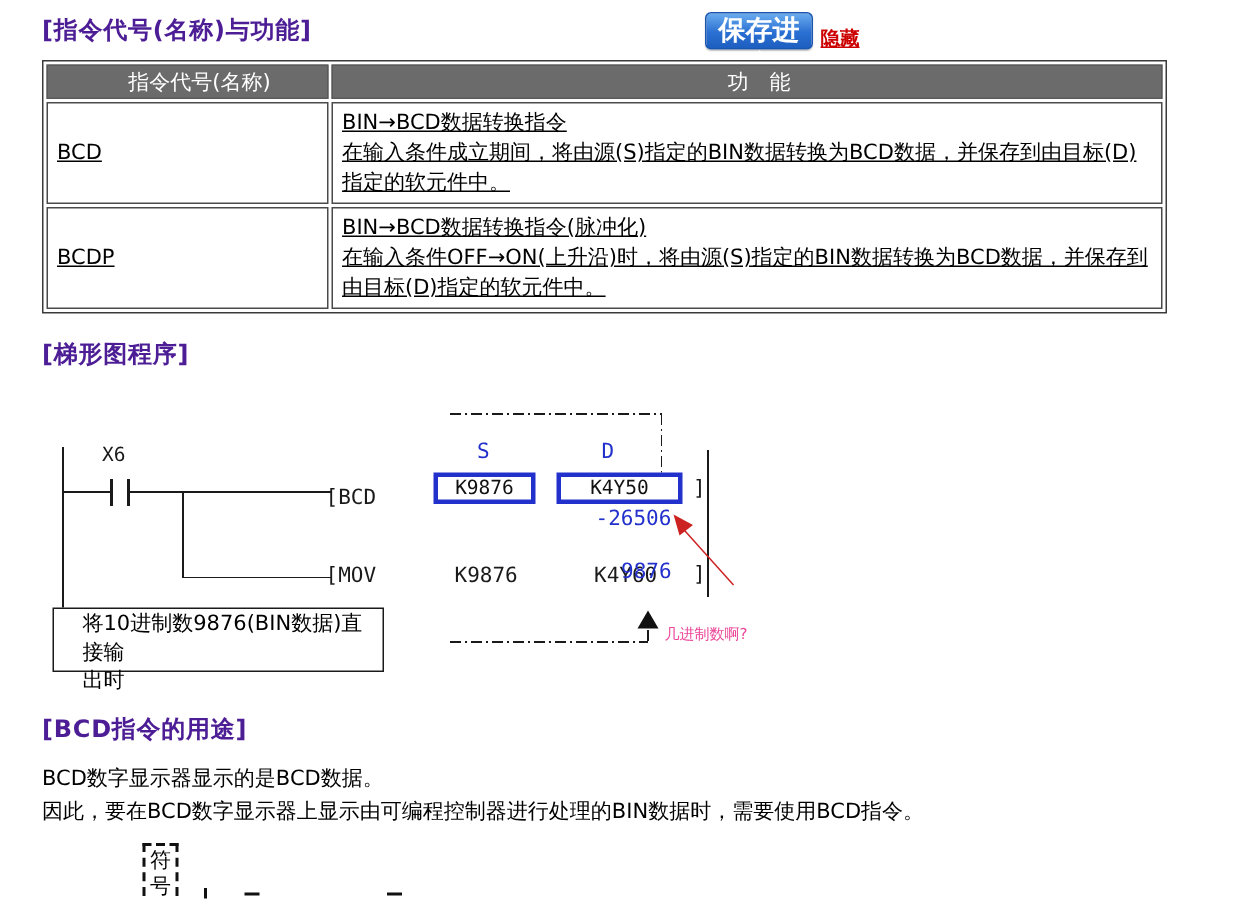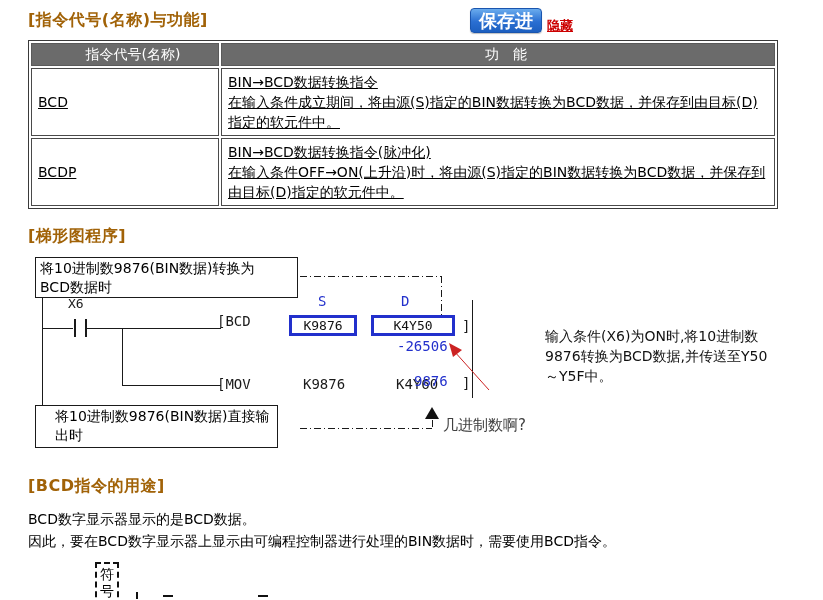--- a/index.html
+++ b/index.html
@@ -8,21 +8,21 @@
     position: relative;
     overflow: hidden;
     background: #ffffff;
     font-family: "DejaVu Sans", sans-serif;
     color: #000;
   }
   .abs { position: absolute; }
   .ml { white-space: pre-line; }
 
   
-  .sec-title { font-size: 16px; font-weight: bold; color: #a16207; letter-spacing: 0.5px; }
+  .sec-title { font-size: 16px; font-weight: bold; color: #4c1d95; letter-spacing: 0.5px; }
 
   
   .save-btn {
     left: 470px; top: 8px; width: 72px; height: 25px;
     background: linear-gradient(#6aacee, #2a6fd2 55%, #1d5fc0);
     border: 1px solid #1a55ae; border-radius: 4px;
     color: #fff; font-size: 18px; font-weight: bold;
     text-align: center; line-height: 23px; cursor: pointer;
     box-shadow: 0 1px 1px rgba(0,0,0,.25);
   }
@@ -62,21 +62,21 @@
     font-size: 14px; line-height: 19px; padding: 1px 4px; white-space: pre-line;
   }
   .mono { font-family: "DejaVu Sans Mono", "Liberation Mono", monospace; }
   .lad-txt { position: absolute; font-size: 14px; color: #1a1a1a; }
   .blue { color: #2230cc; }
   .opbox {
     position: absolute; border: 3px solid #2230cc; background: #fff;
     height: 21px; text-align: center; font-size: 13px; line-height: 15px; color: #111;
   }
   .note-right { position: absolute; font-size: 14px; line-height: 20px; color: #111; white-space: pre-line; }
-  .red-note { position: absolute; font-size: 15px; color: #404040; }
+  .red-note { position: absolute; font-size: 10px; color: #ec4899; }
 
   
   .usage-text { left: 28px; top: 508px; font-size: 14px; line-height: 22px; white-space: pre-line; }
 
   
   .dash-box {
     left: 95px; top: 562px; width: 24px; height: 45px;
     border: 2px dashed #111; background: #fff;
     font-size: 14px; line-height: 17px; text-align: center;
     word-break: break-all; padding-top: 2px;
@@ -144,46 +144,41 @@
     <polygon points="440,72 454,72 447,86" fill="#111"></polygon>
 
     <polygon points="425,169 439,169 432,157" fill="#111"></polygon>
 
     <g>
       <path d="M454 101 L489 140" stroke="#cc2222" stroke-width="1" fill="none"></path>
       <polygon points="449,93 462,100 453,107" fill="#cc2222"></polygon>
     </g>
   </svg>
 
-  <div class="callout" style="left:35px; top:7px; width:263px; height:41px;">将10进制数9876(BIN数据)转换为
-BCD数据时</div>
 
   <div class="lad-txt mono" style="left:68px; top:46px; font-size:13px;">X6</div>
 
-  <div class="lad-txt mono" style="left:217px; top:63px;text-align:right;">[BCD</div>
+  <div class="lad-txt mono" style="left:217px; top:74px;text-align:right;">[BCD</div>
   <div class="lad-txt mono blue" style="left:318px; top:43px;">S</div>
   <div class="lad-txt mono blue" style="left:401px; top:43px;">D</div>
   <div class="opbox mono" style="left:289px; top:65px; width:68px;">K9876</div>
   <div class="opbox mono" style="left:371px; top:65px; width:84px;">K4Y50</div>
   <div class="lad-txt mono" style="left:462px; top:68px;">]</div>
   <div class="lad-txt mono blue" style="left:397px; top:88px;">-26506</div>
 
   <div class="lad-txt mono" style="left:217px; top:126px;">[MOV</div>
   <div class="lad-txt mono" style="left:303px; top:126px;">K9876</div>
   <div class="lad-txt mono" style="left:396px; top:126px;">K4Y60</div>
   <div class="lad-txt mono" style="left:462px; top:125px;">]</div>
   <div class="lad-txt mono blue" style="left:414px; top:123px;">9876</div>
 
   <div class="red-note" style="left:443px; top:166px;">几进制数啊?</div>
 
-  <div class="note-right" style="left:545px; top:76px; width:230px;">输入条件(X6)为ON时,将10进制数
-9876转换为BCD数据,并传送至Y50
-～Y5F中。</div>
 
-  <div class="callout" style="left:35px; top:155px; width:243px; height:43px;padding-left:19px;">将10进制数9876(BIN数据)直接输
+  <div class="callout" style="left:35px; top:155px; width:221px; height:43px;padding-left:19px;">将10进制数9876(BIN数据)直接输
 出时</div>
 </div>
 
 <div class="abs sec-title" style="left:28px; top:476px;">[BCD指令的用途]</div>
 
 <div class="abs usage-text">BCD数字显示器显示的是BCD数据。
 因此，要在BCD数字显示器上显示由可编程控制器进行处理的BIN数据时，需要使用BCD指令。</div>
 
 <div class="abs dash-box">符号</div>
 

